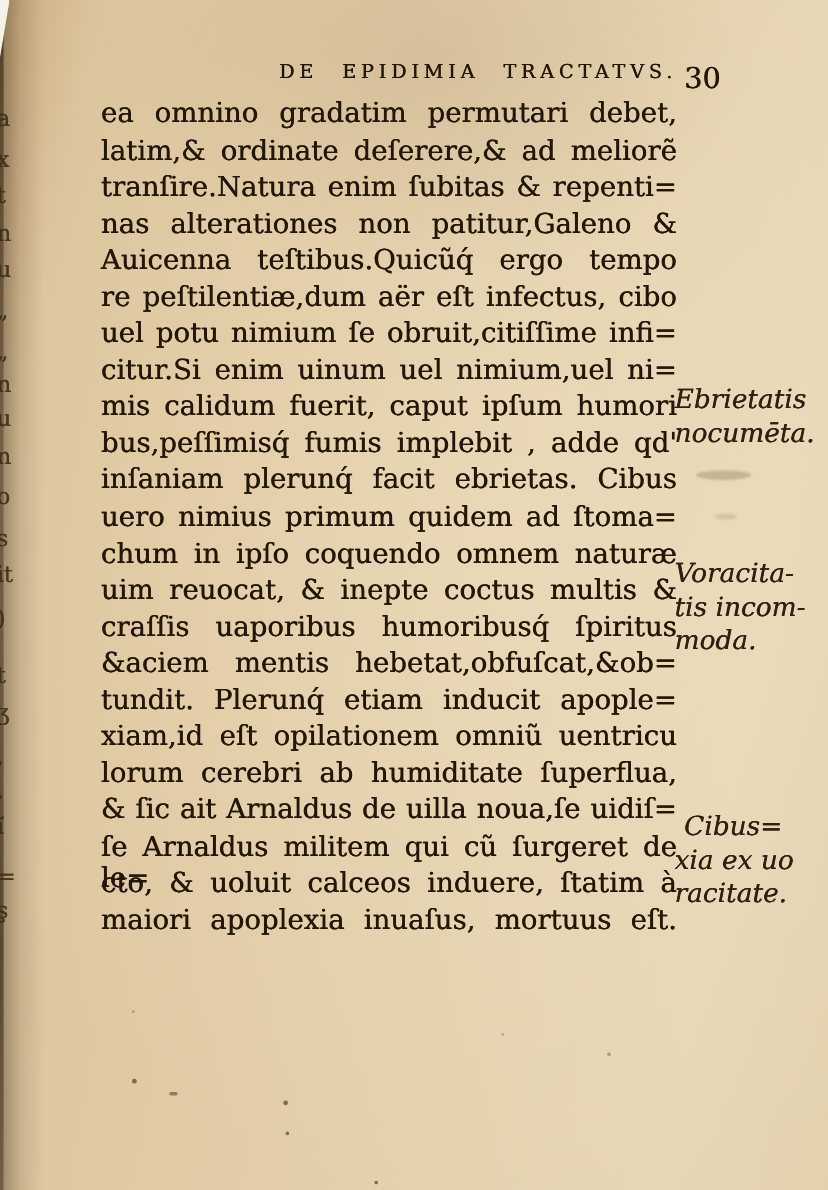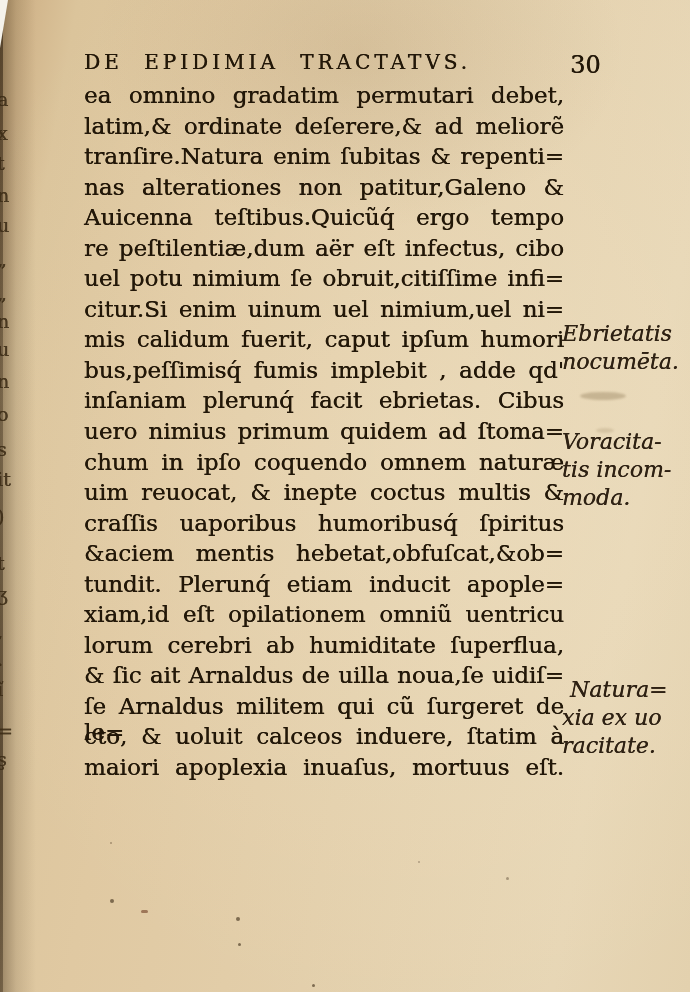--- a/index.html
+++ b/index.html
@@ -34,22 +34,22 @@
   .edge-glyphs{position:absolute;left:0;top:0;bottom:0;width:20px;}
   .eg{
     position:absolute;left:-3px;width:20px;
     font-size:19px;color:var(--edge-ink,#3c2c16);opacity:.88;
     text-shadow:0.3px 0 0 currentColor;
   }
 
   
   .header{position:absolute;top:50px;left:84px;width:480px;height:30px;}
   .running-title{
-    display:block;text-align:left;
-    font-size:20px;letter-spacing:4px;word-spacing:11px;
+    display:block;text-align:right;
+    font-size:16px;letter-spacing:4px;word-spacing:11px;
     color:var(--ink,#221708);text-shadow:0.4px 0 0 currentColor;
   }
   .page-number{
     position:absolute;left:486px;top:1px;
     font-size:24px;color:var(--ink,#221708);text-shadow:0.4px 0 0 currentColor;
   }
 
   
   .text-block{position:absolute;left:84px;top:82px;width:480px;}
   .line{
@@ -59,21 +59,21 @@
     text-shadow:0.35px 0 0 currentColor;
   }
 
   
   .note{
     position:absolute;left:562px;width:126px;
     font-style:italic;font-size:22px;line-height:28px;
     color:var(--margin-ink,#2e2113);text-shadow:0.25px 0 0 currentColor;
   }
   .note-0{top:320px}
-  .note-1{top:428px}
+  .note-1{top:465px}
   .note-2{top:676px}
   .note-2 .note-line:first-child{padding-left:8px}
 
   
   .speck{position:absolute;border-radius:50%;background:#463521;opacity:.65;}
   .smudge{
     position:absolute;border-radius:50%;
     background:#86704c;opacity:.35;filter:blur(1px);
   }
 </style>
@@ -145,21 +145,21 @@
       <div class="note note-0">
         <div class="note-line">Ebrietatis</div>
         <div class="note-line">nocumēta.</div>
       </div>
       <div class="note note-1">
         <div class="note-line">Voracita-</div>
         <div class="note-line">tis incom-</div>
         <div class="note-line">moda.</div>
       </div>
       <div class="note note-2">
-        <div class="note-line">Natura=</div>
+        <div class="note-line">Cibus=</div>
         <div class="note-line">xia ex uo</div>
         <div class="note-line">racitate.</div>
       </div>
     </div>
 
   <div class="smudge" style="left:580px;top:392px;width:46px;height:8px"></div>
   <div class="smudge" style="left:596px;top:428px;width:18px;height:5px;opacity:.2"></div>
   <div class="speck" style="left:110px;top:899px;width:4px;height:4px"></div>
   <div class="speck" style="left:141px;top:910px;width:7px;height:3px;background:#7a4a30;border-radius:2px"></div>
   <div class="speck" style="left:236px;top:917px;width:4px;height:4px"></div>

